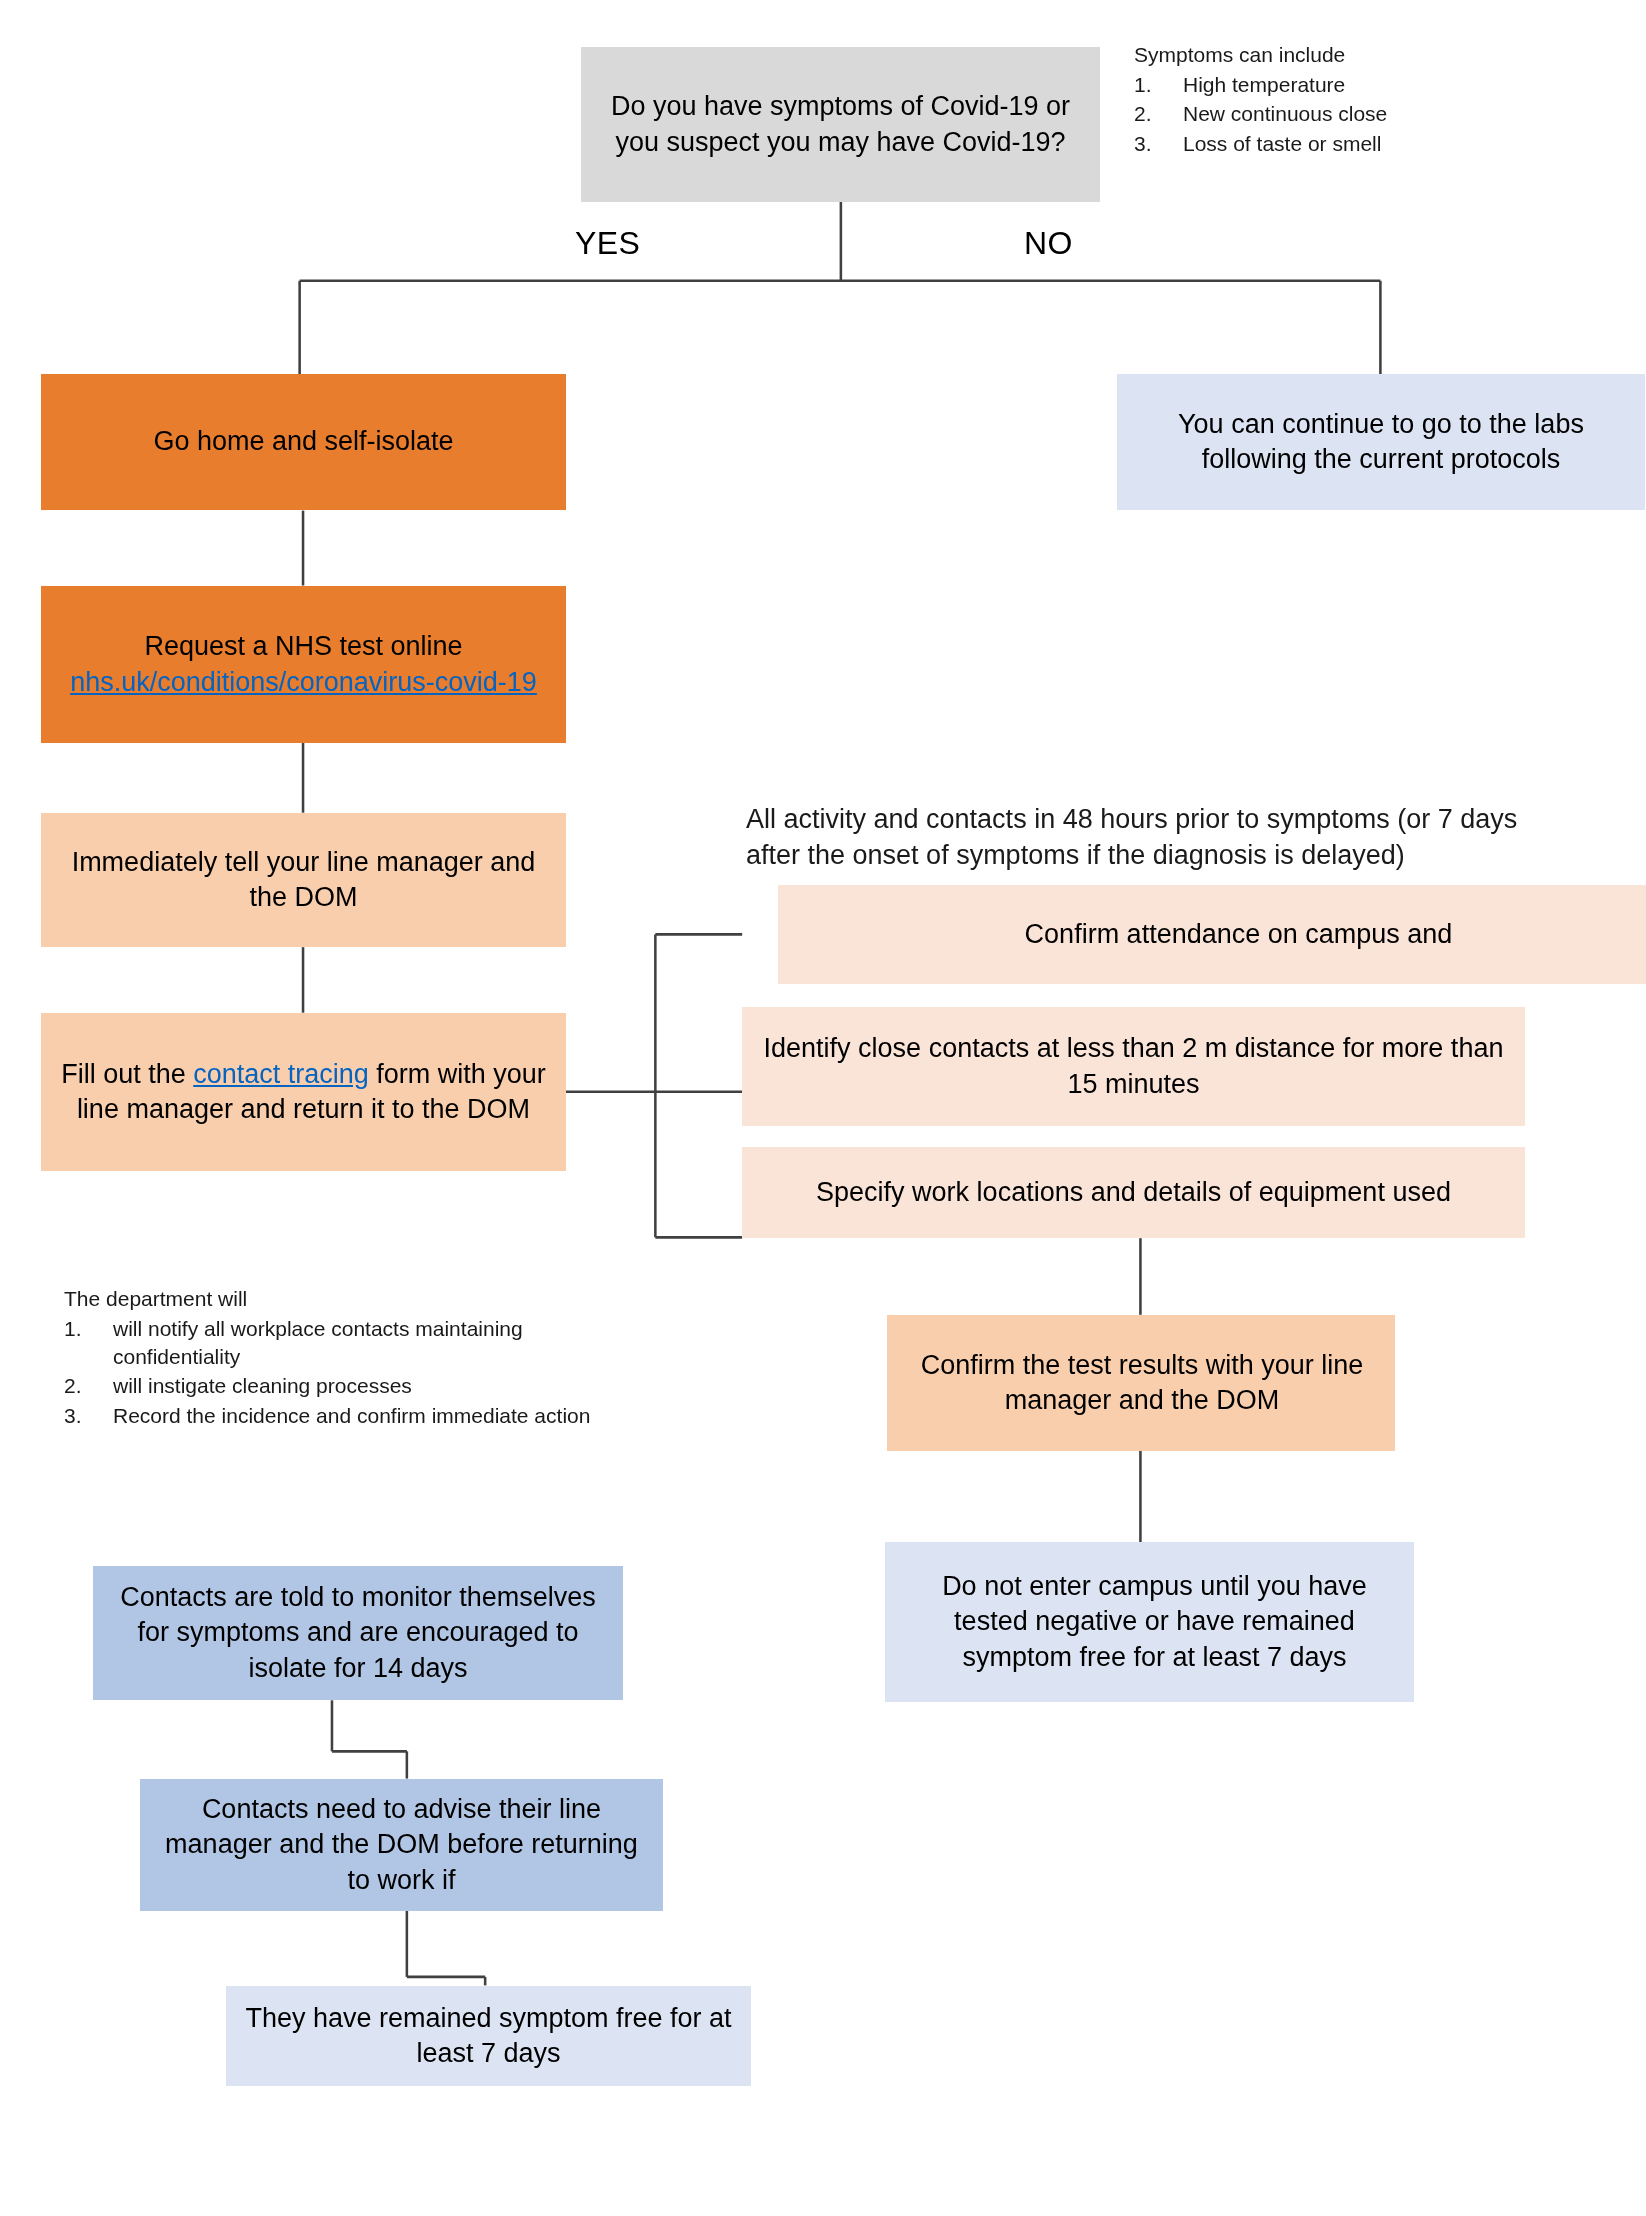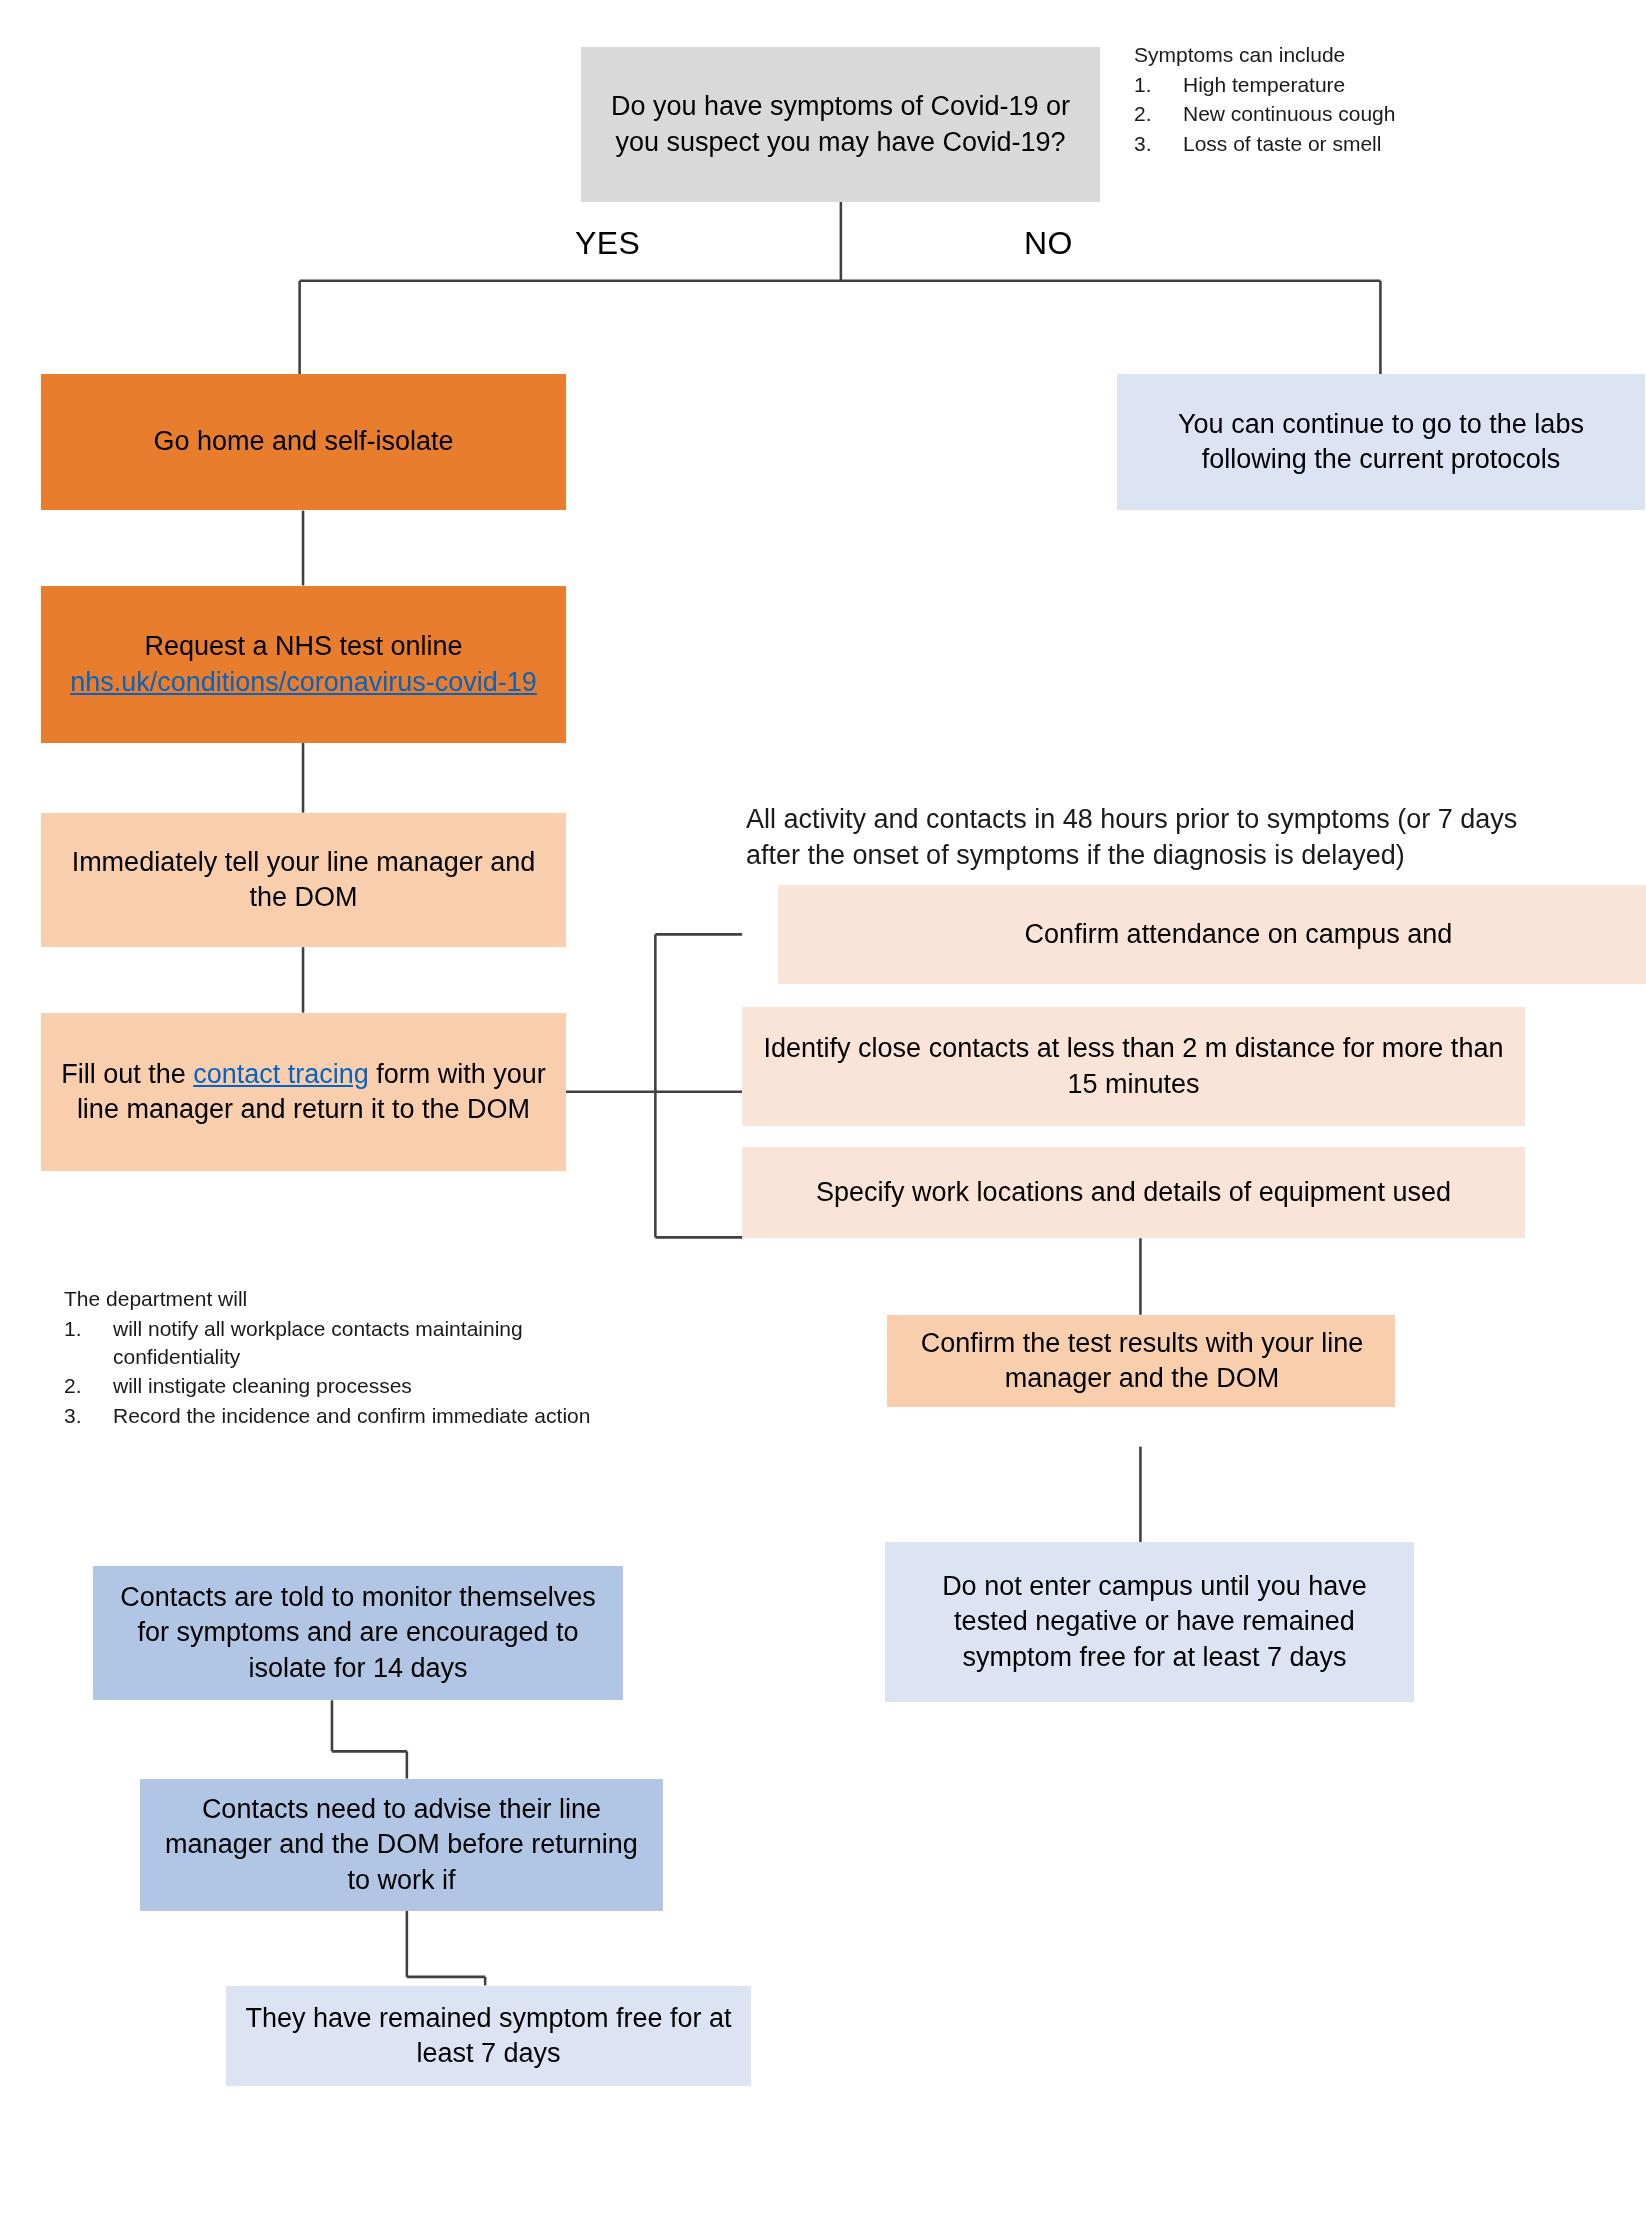--- a/index.html
+++ b/index.html
@@ -116,21 +116,21 @@
   </div>
 
   <div class="olist" style="left:1134px; top:41px; width:477px;">
     <span class="hd">Symptoms can include</span>
     <div class="row">
       <span class="num">1.</span>
       <span class="itm">High temperature</span>
     </div>
     <div class="row">
       <span class="num">2.</span>
-      <span class="itm">New continuous cough</span>
+      <span class="itm">New continuous close</span>
     </div>
     <div class="row">
       <span class="num">3.</span>
       <span class="itm">Loss of taste or smell</span>
     </div>
   </div>
 
   <div class="branchlabel" style="left:575px; top:225px;">YES</div>
   <div class="branchlabel" style="left:1024px; top:225px;">NO</div>
 
@@ -161,21 +161,21 @@
   </div>
 
   <div class="node c-lpeach" style="left:742px; top:1007px; width:783px; height:119px;">
     <span class="txt">Identify close contacts at less than 2 m distance for more than 15 minutes</span>
   </div>
 
   <div class="node c-lpeach" style="left:742px; top:1147px; width:783px; height:91px;">
     <span class="txt">Specify work locations and details of equipment used</span>
   </div>
 
-  <div class="node c-peach" style="left:887px; top:1315px; width:508px; height:92px;padding-left:14px;">
+  <div class="node c-peach" style="left:887px; top:1315px; width:508px; height:136px;padding-left:14px;">
     <span class="txt">Confirm the test results with your line manager and the DOM</span>
   </div>
 
   <div class="node c-lblue" style="left:885px; top:1542px; width:529px; height:160px;padding-left:22px;">
     <span class="txt">Do not enter campus until you have tested negative or have remained symptom free for at least 7 days</span>
   </div>
 
   <div class="olist" style="left:64px; top:1285px; width:528px;">
     <span class="hd">The department will</span>
     <div class="row">

